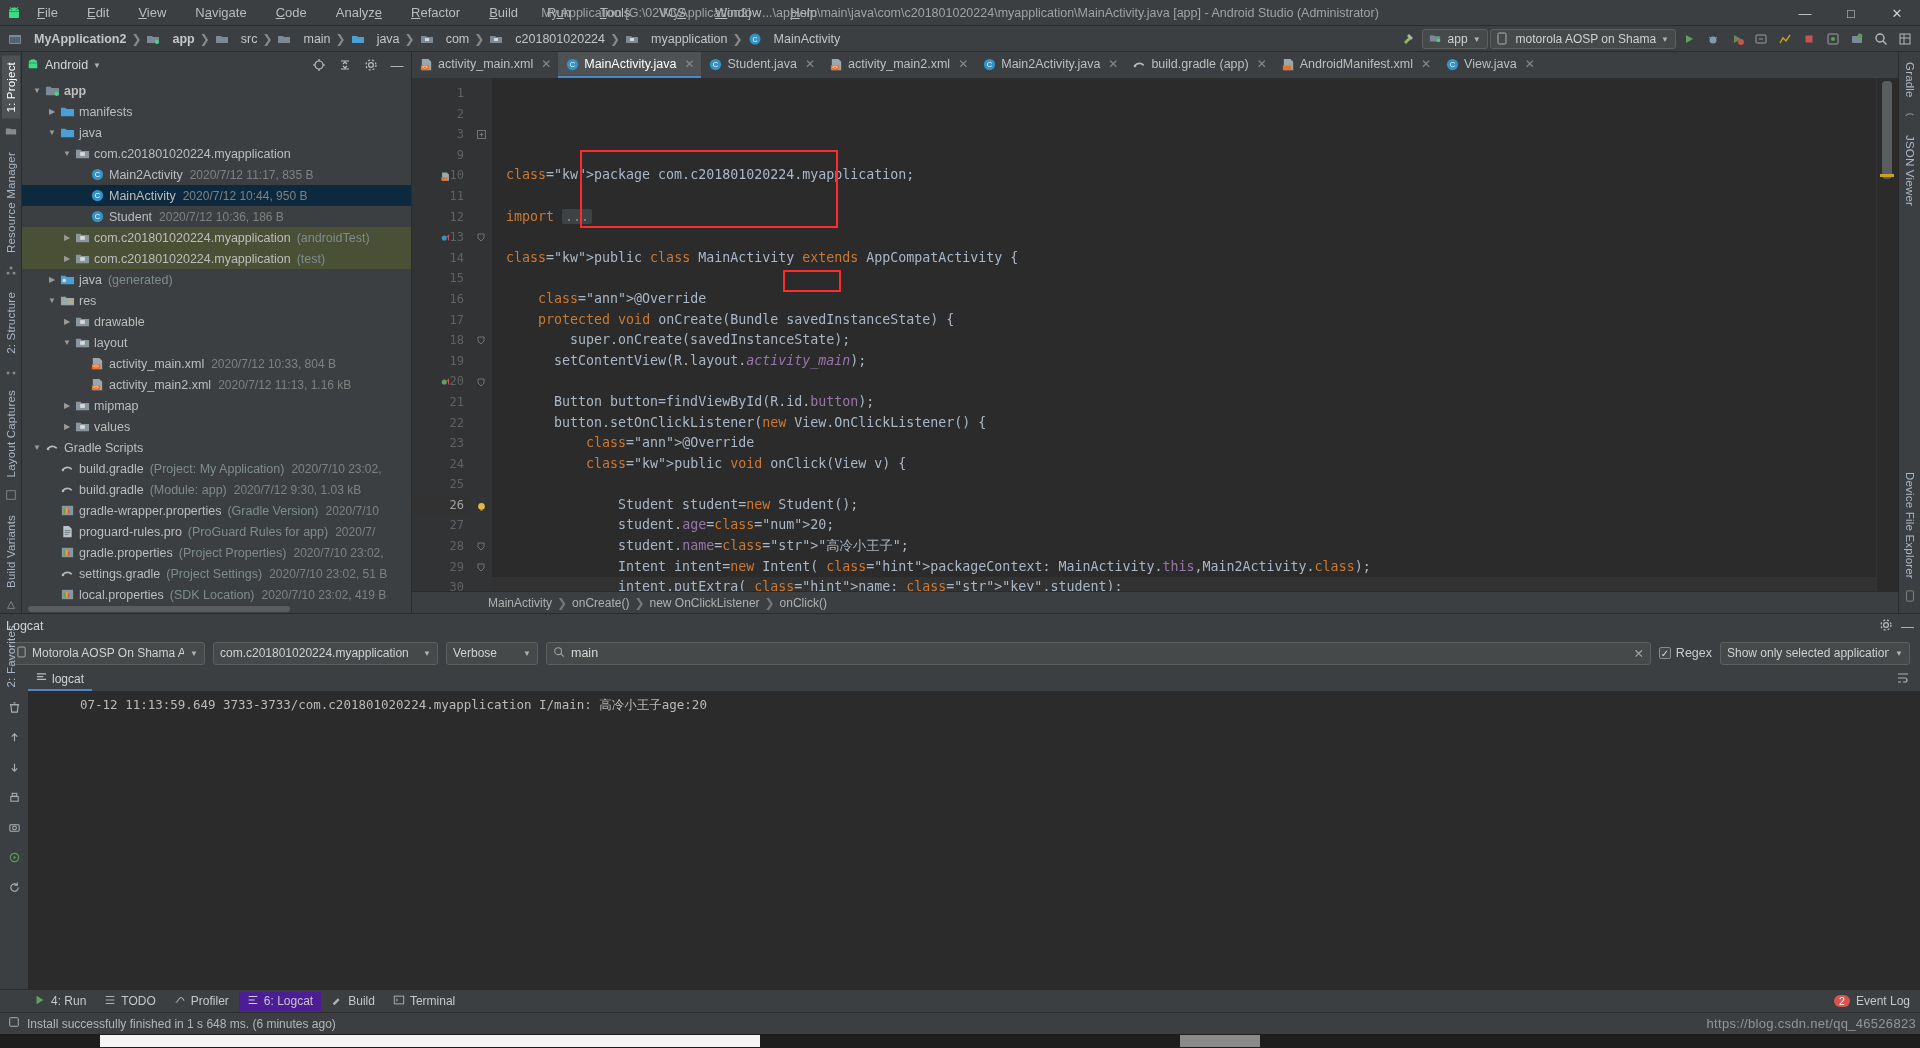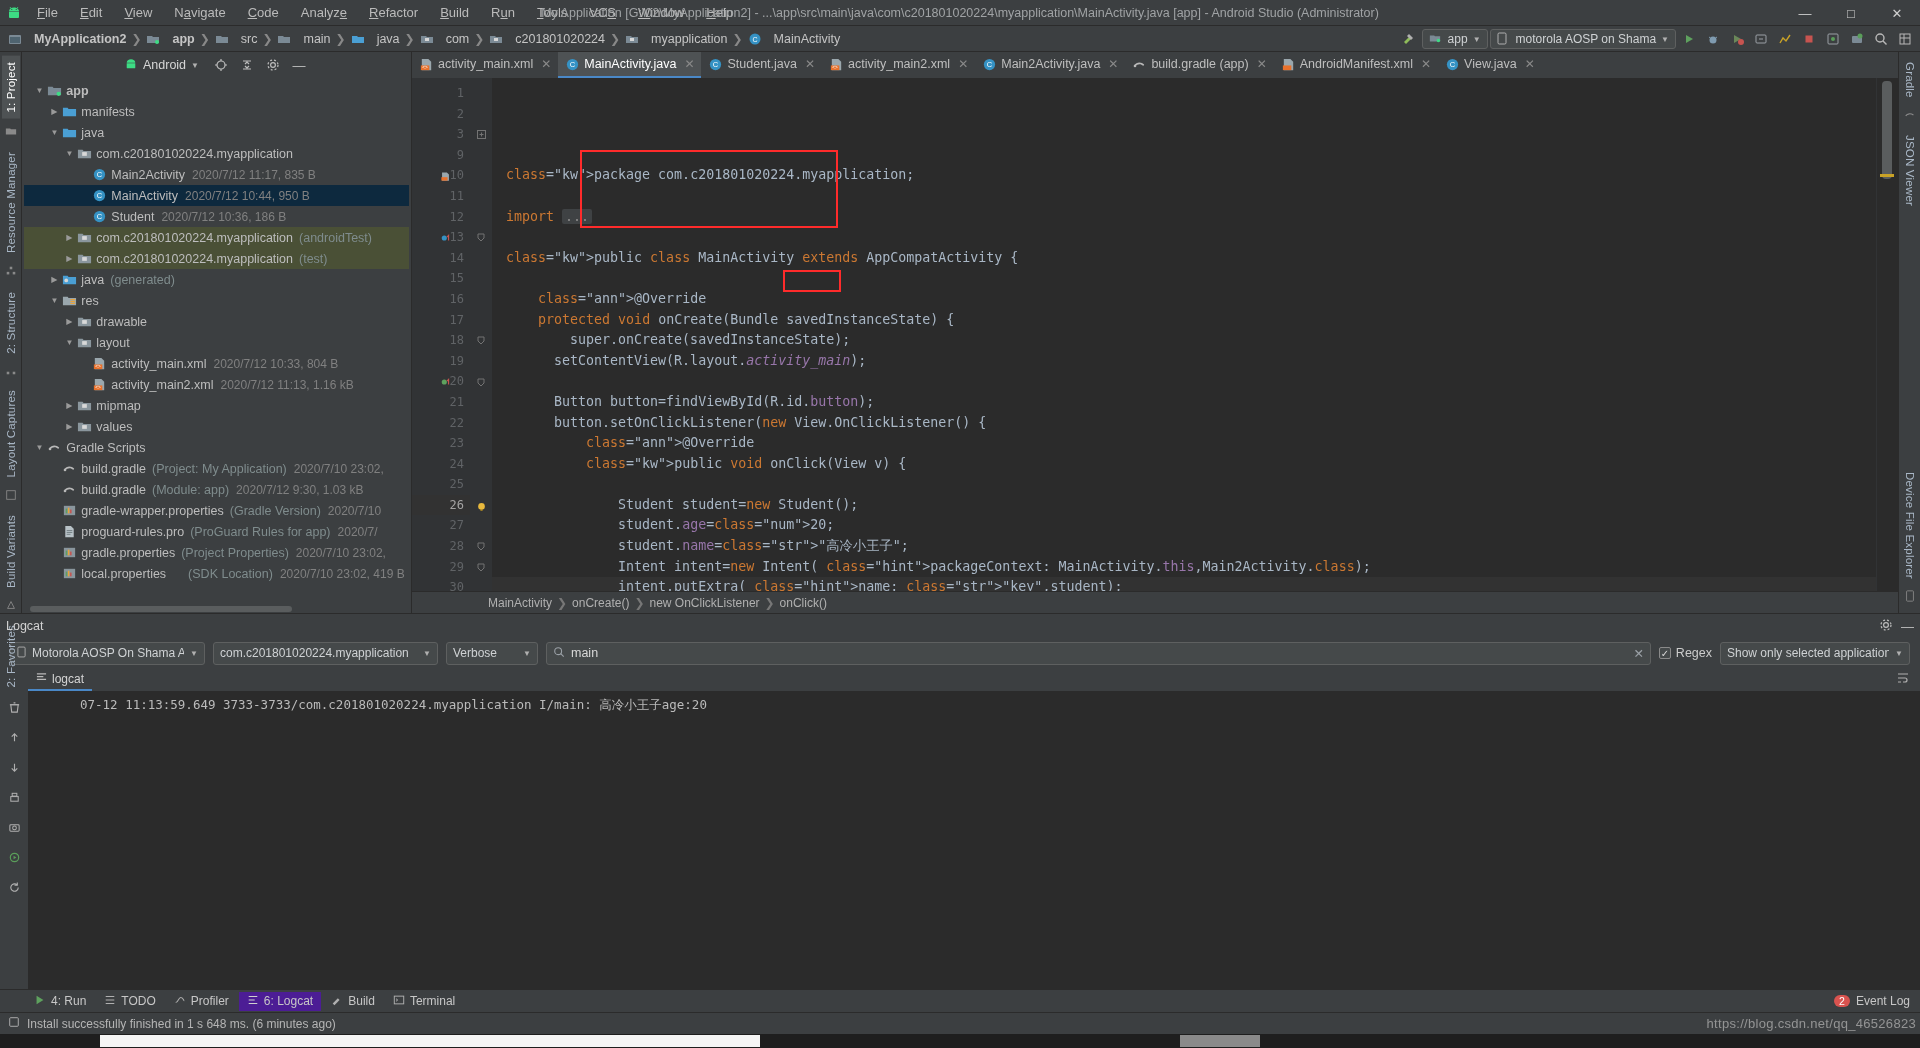--- a/index.html
+++ b/index.html
@@ -13,21 +13,21 @@
   }
   #app { position: relative; width: 1920px; height: 1048px; display: flex; flex-direction: column; }
 
   
   .titlebar {
     height: 26px; background: #3c3f41; display: flex; align-items: center;
     border-bottom: 1px solid #2b2b2b; position: relative; flex: none;
   }
   .andro-logo { width: 28px; display: flex; align-items: center; justify-content: center; }
   .andro-logo svg { display:block; }
-  .menu { display: flex; align-items: center; gap: 4px; }
+  .menu { display: flex; align-items: center; gap: 11px; }
   .menu .mi {
     padding: 2px 9px; color: #bbbbbb; font-size: 13px; line-height: 18px; cursor: default;
   }
   .menu .mi u { text-decoration: underline; }
   .wintitle {
     position: absolute; left: 0; right: 0; text-align: center;
     font-size: 12.5px; color: #a0a3a5; pointer-events: none;
   }
   .wincontrols { position: absolute; right: 0; top: 0; height: 26px; display: flex; align-items: center; }
   .wincontrols div { width: 46px; height: 26px; display: flex; align-items: center; justify-content: center; color: #cfcfcf; font-size: 13px; }
@@ -59,21 +59,21 @@
     writing-mode: vertical-rl; text-orientation: mixed; font-size: 11.5px; color: #a9b7c6;
     padding: 6px 3px; white-space: nowrap; letter-spacing: .2px;
   }
   .vtab.sel { background: #4e5254; color: #ffffff; }
   .vtab.up { transform: rotate(180deg); }
   .vstrip-spacer { flex: 1; }
 
   
   .project {
     width: 390px; background: #3c3f41; display: flex; flex-direction: column;
-    border-right: 1px solid #2b2b2b; flex: none; align-items: center;
+    border-right: 1px solid #2b2b2b; flex: none;
   }
   .proj-head { height: 26px; display: flex; align-items: center; padding: 0 4px; gap: 6px; flex: none; }
   .proj-head .ttl { font-size: 12.5px; color: #d6d6d6; display: flex; align-items: center; gap: 5px; }
   .proj-head .sp { flex: 1; }
   .proj-head .hb { width: 20px; height: 20px; display: flex; align-items: center; justify-content: center; color: #c0c0c0; }
   .tree { flex: 1; overflow: hidden; padding-top: 2px; font-size: 12.5px; position: relative; }
   .trow { height: 21px; display: flex; align-items: center; white-space: nowrap; padding-right: 4px; }
   .trow.sel { background: #0d293e; }
   .trow.grp { background: #4a5036; }
   .arrow { width: 14px; text-align: center; color: #9a9a9a; font-size: 8px; flex: none; }
@@ -696,28 +696,41 @@
             </span>
             <span class="tlabel">gradle.properties</span>
             <span class="tmuted" style="margin-left:6px">(Project Properties)</span>
             <span class="tmeta">2020/7/10 23:02,</span>
           </div>
           <div class="trow">
             <div style="width:23px;flex:none"></div>
             <span class="arrow"></span>
             <span class="ticon">
               <svg width="15" height="15" viewBox="0 0 16 16">
+                <path d="M2 9c3-4 8-4 11-1l-1 1.5C9.5 7 6 7 3.5 10z" fill="#b8b8b8"></path>
+                <circle cx="3.2" cy="9.6" r="1.4" fill="#b8b8b8"></circle>
+              </svg>
+            </span>
+            <span class="tlabel">settings.gradle</span>
+            <span class="tmuted" style="margin-left:6px">(Project Settings)</span>
+            <span class="tmeta">2020/7/10 23:02, 51 B</span>
+          </div>
+          <div class="trow">
+            <div style="width:23px;flex:none"></div>
+            <span class="arrow"></span>
+            <span class="ticon">
+              <svg width="15" height="15" viewBox="0 0 16 16">
                 <rect x="2" y="3" width="12" height="10" fill="#8a969d"></rect>
                 <rect x="4" y="6" width="1.6" height="5" fill="#5ea15e"></rect>
                 <rect x="6.3" y="5" width="1.6" height="6" fill="#e8a33d"></rect>
                 <rect x="8.6" y="7" width="1.6" height="4" fill="#c75450"></rect>
               </svg>
             </span>
             <span class="tlabel">local.properties</span>
-            <span class="tmuted" style="margin-left:22px">(SDK Location)</span>
+            <span class="tmuted" style="margin-left:6px">(SDK Location)</span>
             <span class="tmeta">2020/7/10 23:02, 419 B</span>
           </div>
         </div>
     </div>
 
     <div class="editor">
       <div class="tabs" id="tabs">
           <div class="tab">
             <span class="ic"><svg width="15" height="15" viewBox="0 0 16 16">
                 <path d="M3 2h7l3 3v9H3z" fill="#9aa7ad"></path>

